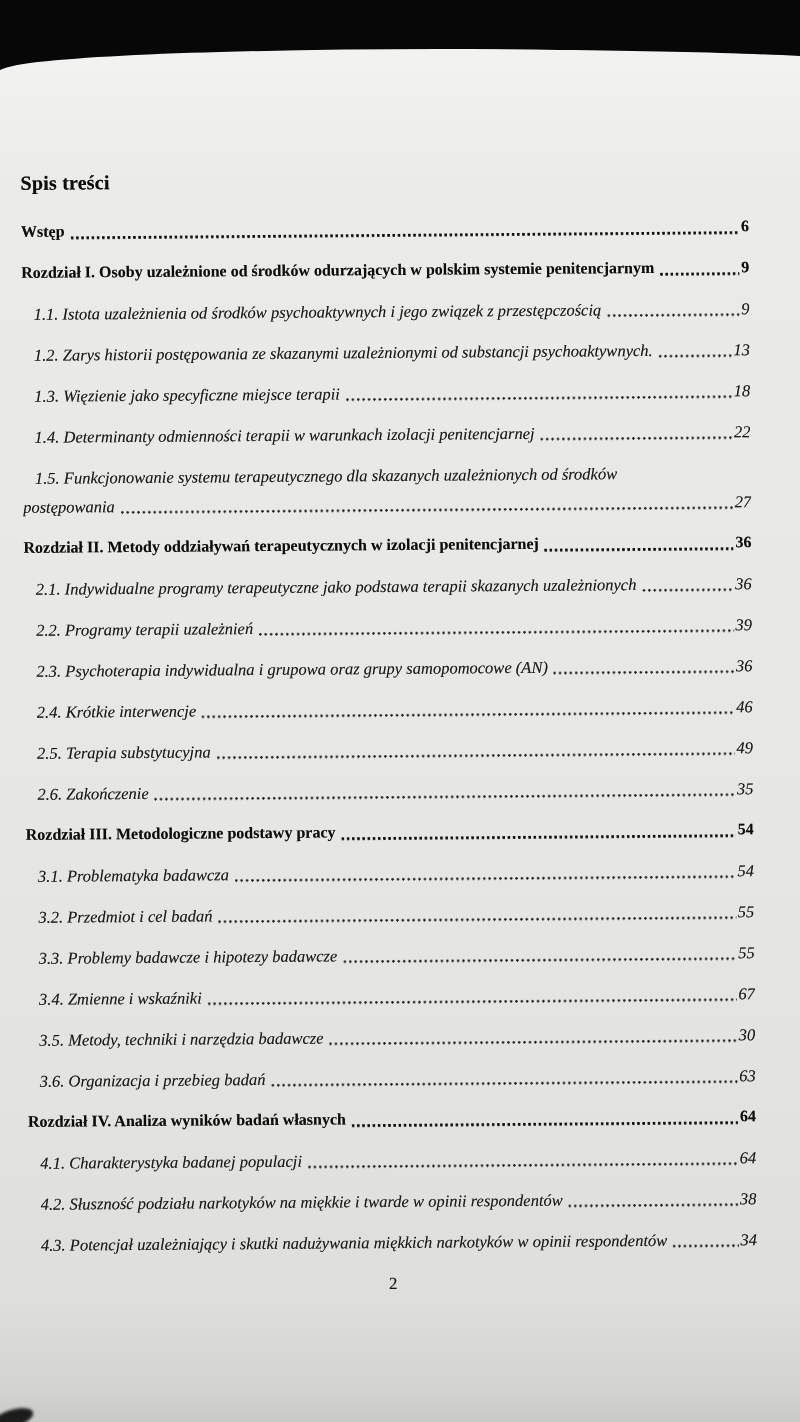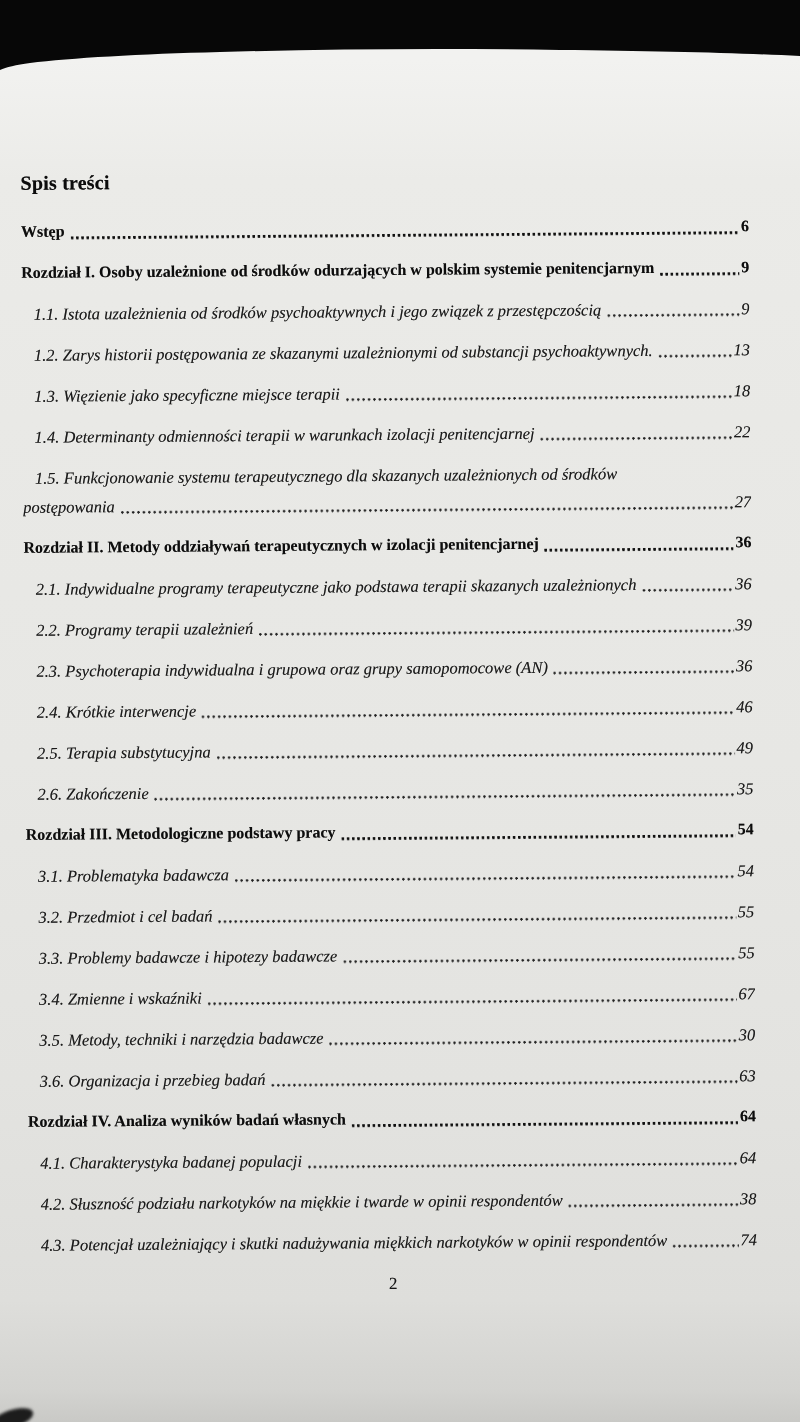--- a/index.html
+++ b/index.html
@@ -186,17 +186,17 @@
         <span class="pageno">64</span>
       </div>
       <div class="row sub">
         <span class="label">4.2. Słuszność podziału narkotyków na miękkie i twarde w opinii respondentów</span>
         <span class="dots"></span>
         <span class="pageno">38</span>
       </div>
       <div class="row sub">
         <span class="label">4.3. Potencjał uzależniający i skutki nadużywania miękkich narkotyków w opinii respondentów</span>
         <span class="dots"></span>
-        <span class="pageno">74</span>
+        <span class="pageno">34</span>
       </div>
     </div>
   <div class="folio">2</div>
 </div>
 
 </body></html>

